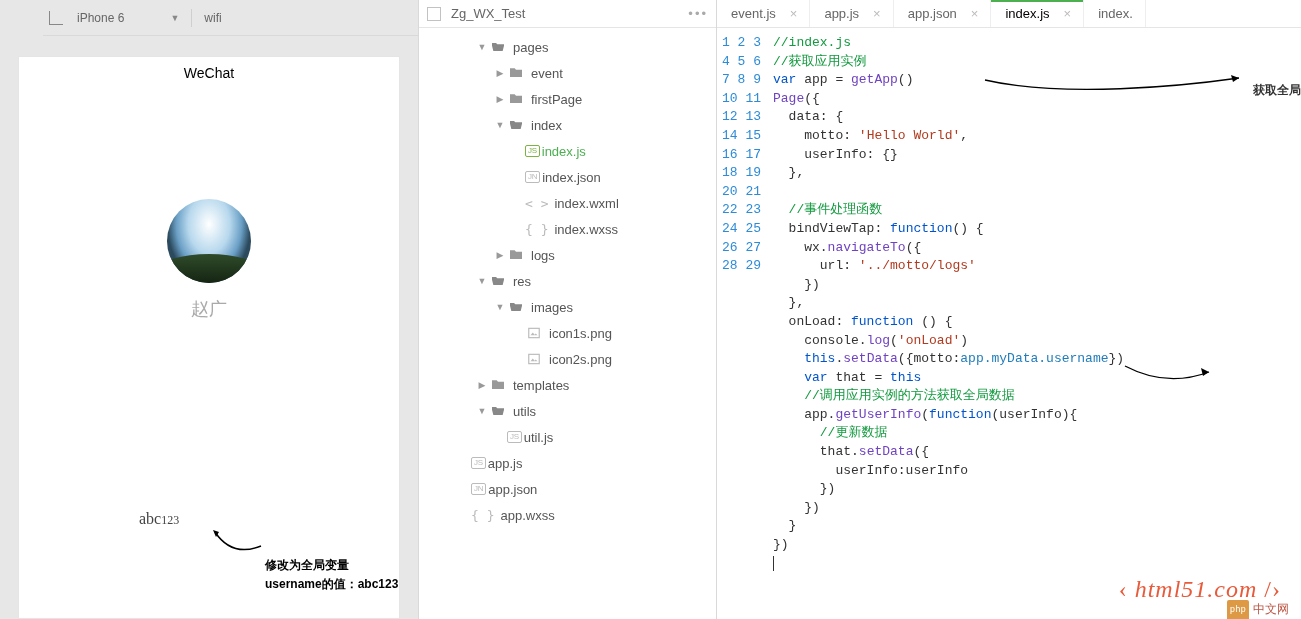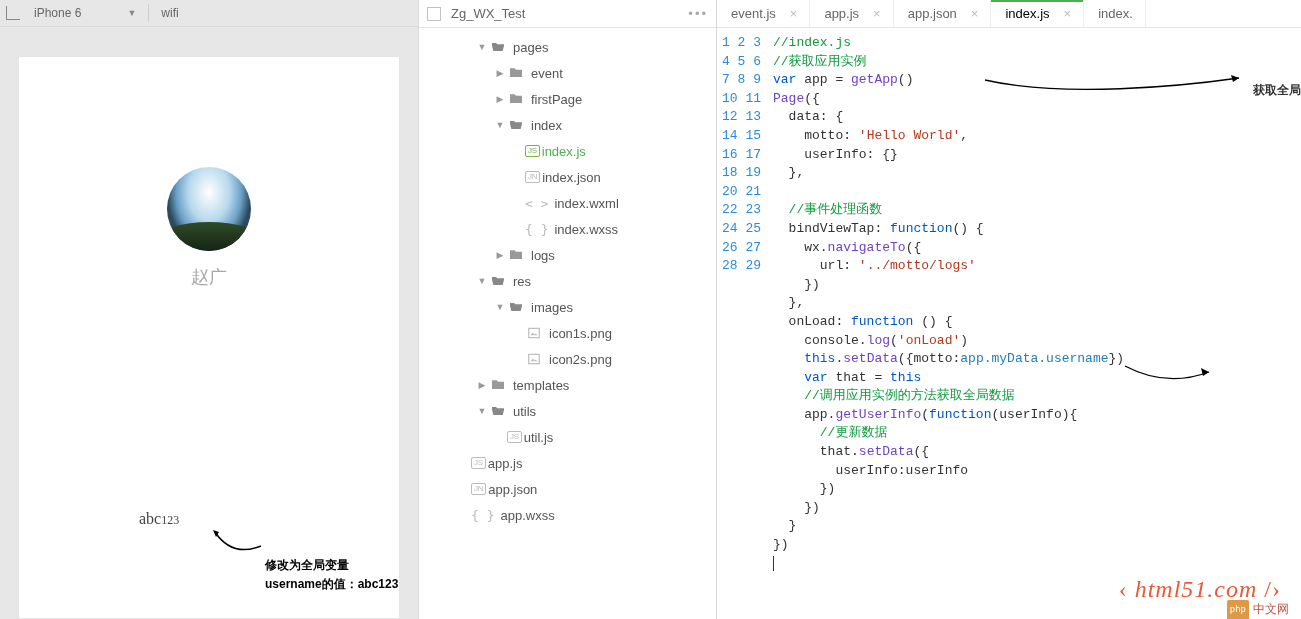--- a/index.html
+++ b/index.html
@@ -9,21 +9,21 @@
     font-size: 13px;
     color: #333;
     background: #fff;
     overflow: hidden;
   }
 
   .app { display: flex; height: 619px; width: 1301px; }
 
   
   .sim-panel { width: 419px; flex: 0 0 419px; border-right: 1px solid #d9d9d9; background:#e7e7e7; position:relative; }
-  .sim-toolbar { height: 27px; background:#e7e7e7; display:flex; align-items:center; padding:0 4px; color:#666; font-size:12px; border-bottom:1px solid #d9d9d9;}
+  .sim-toolbar { height: 36px; background:#e7e7e7; display:flex; align-items:center; padding:0 4px; color:#666; font-size:12px; border-bottom:1px solid #d9d9d9;margin-left:43px;}
   .sim-toolbar .crop { width:14px; height:14px; border:1.5px solid #888; border-top:none; border-right:none; margin:0 6px 0 2px;}
   .sim-toolbar .select { display:flex; align-items:center; gap:6px; padding:2px 8px; }
   .sim-toolbar .sep { width:1px; height:18px; background:#cfcfcf; margin:0 4px;}
   .sim-toolbar .caret { font-size:9px; color:#888; margin-left:40px;}
   .phone-area { position:absolute; left:18px; right:18px; top:56px; bottom:0; background:#fff; border:1px solid #e5e5e5;}
   .phone-header { text-align:center; padding:8px 0; color:#000; font-size:14px; position:relative;}
   .avatar { width:84px; height:84px; border-radius:50%; margin:110px auto 0;
     background:
       radial-gradient(ellipse at 50% 30%, #ffffff 0%, #b7d8ed 35%, #6a9fc5 55%, #2b4a5e 70%),
       linear-gradient(#3b6 ,#2a4);
@@ -91,20 +91,21 @@
         <span>iPhone 6</span>
         <span class="caret">▼</span>
       </div>
       <div class="sep"></div>
       <div class="select">
         <span>wifi</span>
       </div>
     </div>
 
     <div class="phone-area">
+      <div class="phone-header">WeChat</div>
       <div class="avatar"></div>
       <div class="nickname">赵广</div>
       <div class="motto-area">
         <span>abc</span><span class="sub">123</span>
       </div>
       <svg class="sim-arrow" width="54" height="30">
         <path d="M4 4 C 20 28, 40 22, 50 18" stroke="#000" fill="none" stroke-width="1.5"></path>
         <path d="M2 2 l6 2 l-3 5 z" fill="#000"></path>
       </svg>
       <div class="sim-anno">修改为全局变量username的值：abc123</div>

